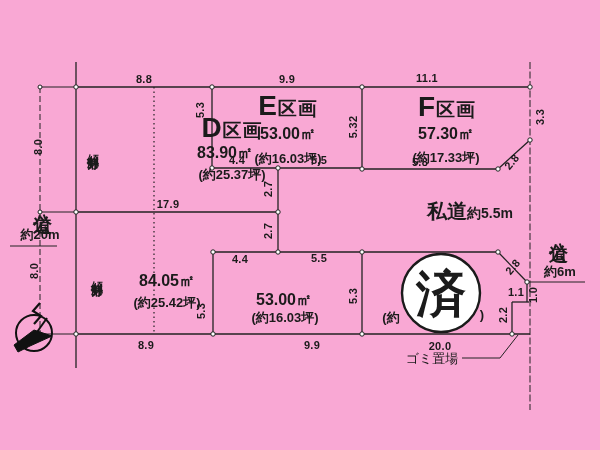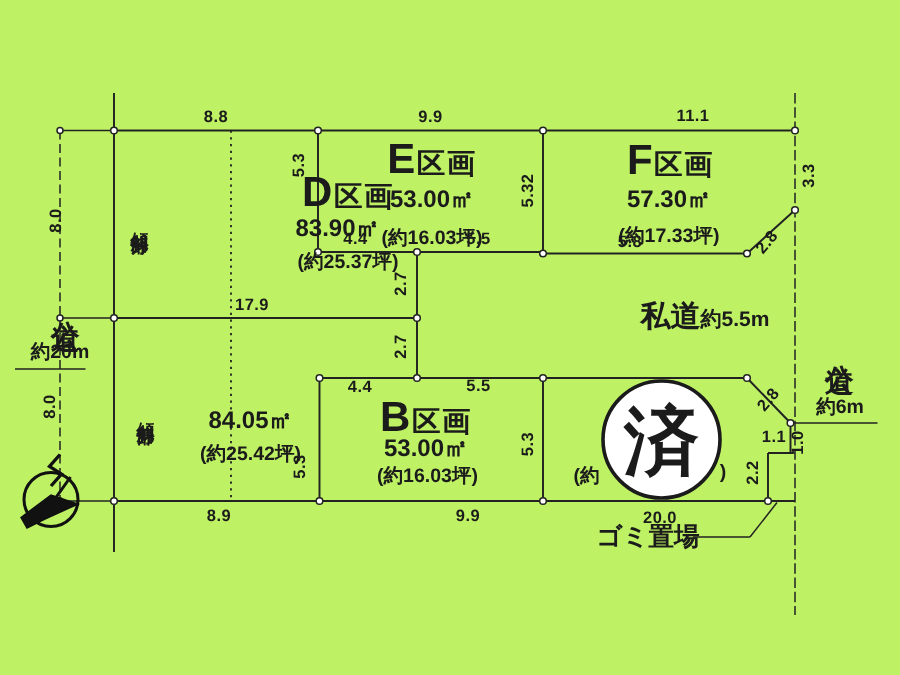--- a/index.html
+++ b/index.html
@@ -1,39 +1,39 @@
 <!DOCTYPE html>
 <html><head>
 <meta charset="utf-8">
 <style>
   html,body{margin:0;padding:0;background:#ffffff;}
   .canvas{
     position:relative;width:600px;height:450px;overflow:hidden;
-    background:#bef264;
+    background:#f9a8d4;
     font-family:"Liberation Sans","DejaVu Sans",sans-serif;
     color:#1b1b1b;
   }
   .canvas svg{position:absolute;left:0;top:0;}
   .lbl{position:absolute;white-space:nowrap;line-height:1;transform:translate(-50%,-50%);}
   .r90{transform:translate(-50%,-50%) rotate(-90deg);}
   .r50{transform:translate(-50%,-50%) rotate(-50deg);}
   .dim{font-size:11px;font-weight:700;letter-spacing:.3px;}
   .pname{font-size:19px;font-weight:700;letter-spacing:1px;}
   .pletter{font-size:28px;font-weight:700;}
   .psqm{font-size:16px;font-weight:700;}
   .ptsubo{font-size:13px;font-weight:700;}
   .vert{writing-mode:vertical-rl;text-orientation:upright;}
   .roadname{font-size:19px;font-weight:700;letter-spacing:2px;}
   .roadwidth{font-size:13px;font-weight:700;}
   .slope{font-size:12px;font-weight:700;letter-spacing:1px;}
   .privroad{font-size:14px;font-weight:700;margin-left:45px;}
   .privroad .rn{font-size:20px;}
   .stamp{font-size:50px;font-weight:700;}
   .frag{font-size:13px;font-weight:700;}
-  .garbage{font-size:17px;font-weight:700;}
+  .garbage{font-size:13px;font-weight:400;}
 </style>
 </head>
 <body>
 
 <div class="canvas">
 
   <svg width="600" height="450" viewBox="0 0 600 450">
     <g stroke="#222" stroke-width="1.3" fill="none">
       <line x1="76" y1="87" x2="530" y2="87"></line>
       <line x1="76" y1="62" x2="76" y2="368"></line>
@@ -96,21 +96,21 @@
     <g stroke="#111" fill="none">
       <circle cx="34" cy="333" r="18" stroke-width="2"></circle>
       <path d="M40,303 L33,311 L41,316 L34,324" stroke-width="2.2"></path>
       <line x1="47" y1="318" x2="25" y2="349" stroke-width="2"></line>
       <path d="M14,345 L34,330 L52,336 L30,346 L18,352 Z" fill="#111" stroke="#111" stroke-width="1"></path>
     </g>
   </svg>
 
   <div class="lbl dim" style="left:144px;top:79px">8.8</div>
   <div class="lbl dim" style="left:287px;top:79px">9.9</div>
-  <div class="lbl dim" style="left:462px;top:78px">11.1</div>
+  <div class="lbl dim" style="left:427px;top:78px">11.1</div>
 
   <div class="lbl dim r90" style="left:38px;top:147px">8.0</div>
   <div class="lbl dim r90" style="left:34px;top:271px">8.0</div>
   <div class="lbl roadname vert" style="left:43px;top:201px">公道</div>
   <div class="lbl roadwidth" style="left:40px;top:234px">約20m</div>
 
   <div class="lbl slope vert" style="left:93px;top:147px">傾斜部分</div>
   <div class="lbl slope vert" style="left:97px;top:274px">傾斜部分</div>
 
   <div class="lbl pname" style="left:232px;top:128px"><span class="pletter">D</span><span>区画</span></div>
@@ -121,21 +121,20 @@
   <div class="lbl psqm" style="left:288px;top:134px">53.00㎡</div>
   <div class="lbl ptsubo" style="left:288px;top:158px">(約16.03坪)</div>
 
   <div class="lbl pname" style="left:447px;top:107px"><span class="pletter">F</span><span>区画</span></div>
   <div class="lbl psqm" style="left:446px;top:134px">57.30㎡</div>
   <div class="lbl ptsubo" style="left:446px;top:157px">(約17.33坪)</div>
 
   <div class="lbl psqm" style="left:167px;top:281px">84.05㎡</div>
   <div class="lbl ptsubo" style="left:167px;top:302px">(約25.42坪)</div>
 
-  <div class="lbl pname" style="left:284px;top:278px"><span class="pletter">B</span><span>区画</span></div>
   <div class="lbl psqm" style="left:284px;top:300px">53.00㎡</div>
   <div class="lbl ptsubo" style="left:285px;top:317px">(約16.03坪)</div>
 
   <div class="lbl privroad" style="left:425px;top:211px"><span class="rn">私道</span><span>約5.5m</span></div>
 
   <div class="lbl dim r90" style="left:200px;top:110px">5.3</div>
   <div class="lbl dim r90" style="left:353px;top:127px">5.32</div>
   <div class="lbl dim" style="left:237px;top:160px">4.4</div>
   <div class="lbl dim" style="left:319px;top:160px">5.5</div>
   <div class="lbl dim r90" style="left:540px;top:117px">3.3</div>

